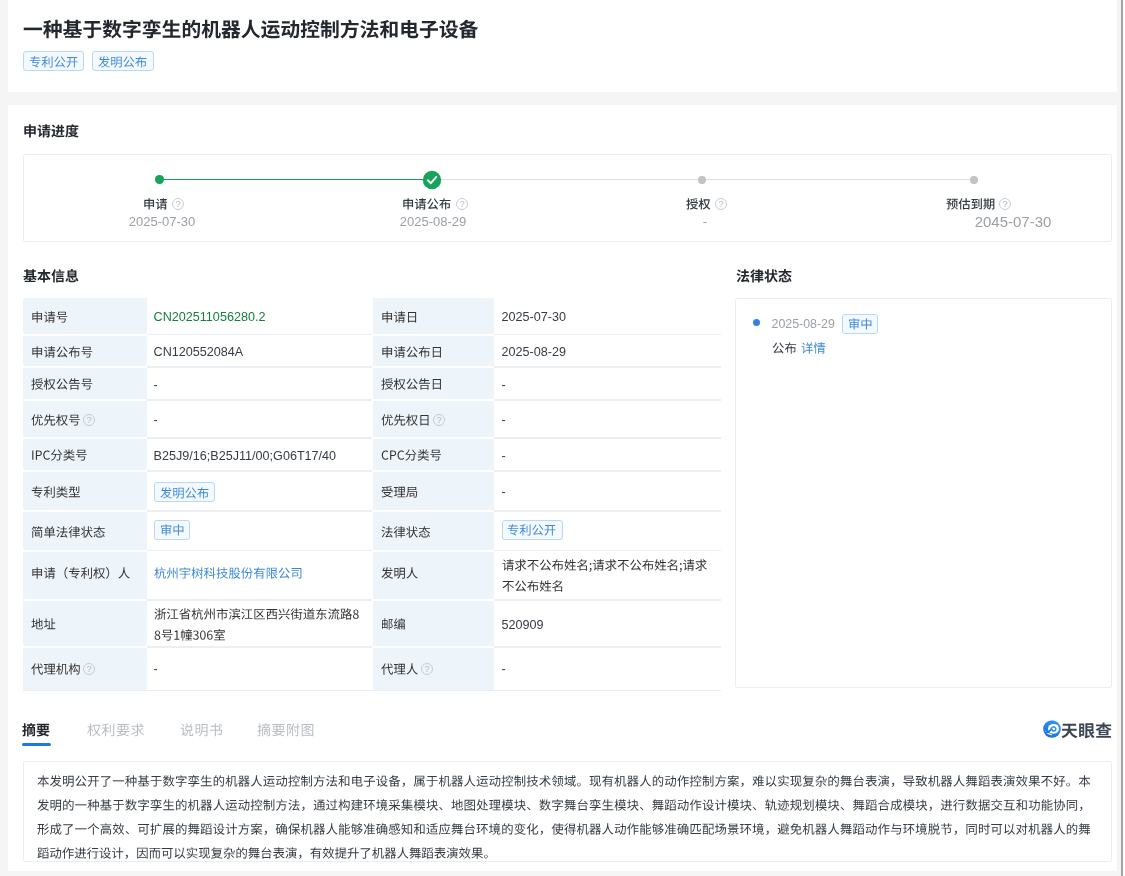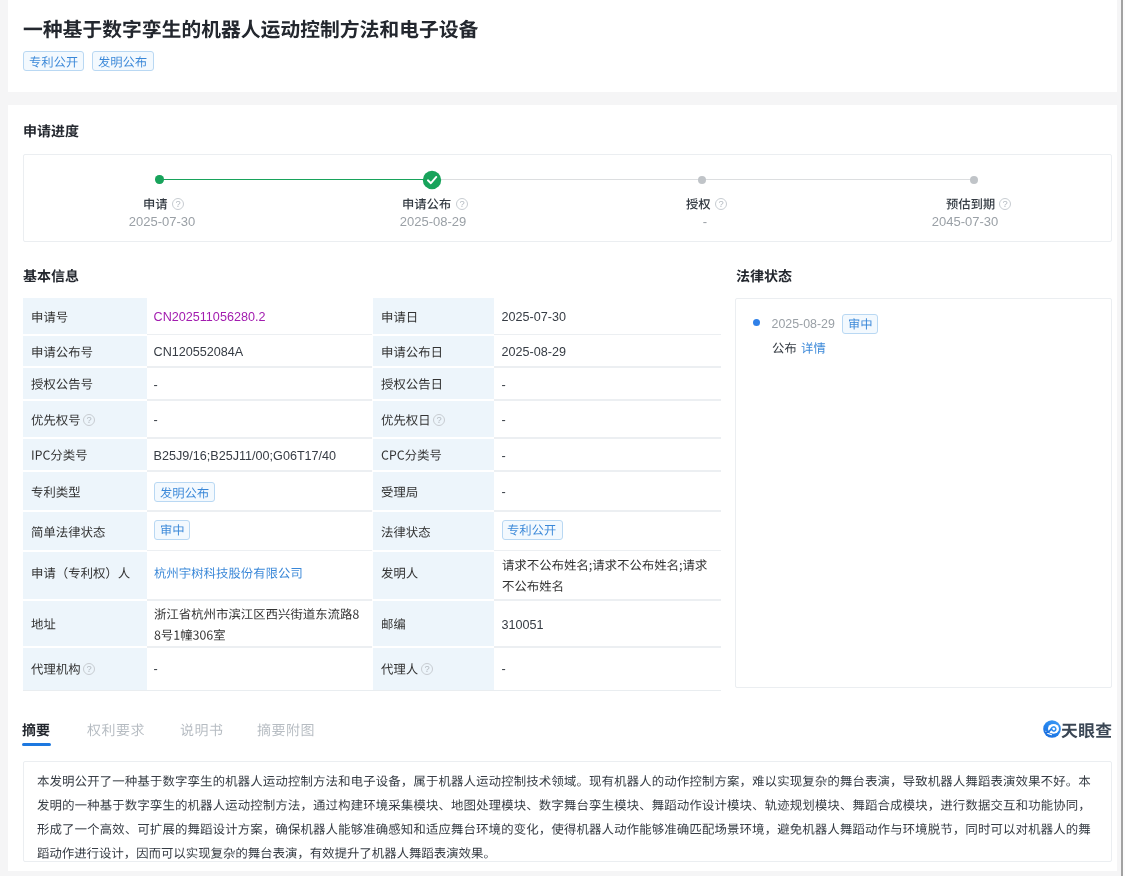--- a/index.html
+++ b/index.html
@@ -350,21 +350,21 @@
       <use href="#qm14" x="0"></use>
       <use href="#qm15" x="1000"></use>
       <use href="#qm16" x="2000"></use>
       <use href="#qm17" x="3000"></use>
     </g>
   </svg>
 <svg style="left:999.2px;top:198.4px" width="12.1" height="12.1">
     <circle cx="6.0" cy="6.0" r="5.5" fill="none" stroke="#c7ccd1" stroke-width="1"></circle>
     <text x="6.0" y="9.2" text-anchor="middle" font-family="Liberation Sans" font-size="9.4" fill="#b3b9c0">?</text>
   </svg>
-<span style="left:965px;top:215.2px;font-size:13.0px;color:#9aa0a6;line-height:13.0px;transform:translateX(-50%);">2045-07-30</span>
+<span style="left:1013px;top:215.2px;font-size:15px;color:#9aa0a6;line-height:13.0px;transform:translateX(-50%);">2045-07-30</span>
 <svg class="ck" style="left:23.0px;top:268.1px" width="58.0" height="17.5">
     <g transform="translate(0,13.16) scale(0.014000,-0.014000)" fill="#23272e">
       <use href="#qb2" x="0"></use>
       <use href="#qb18" x="1000"></use>
       <use href="#qb19" x="2000"></use>
       <use href="#qb1a" x="3000"></use>
     </g>
   </svg>
 <svg class="ck" style="left:736.0px;top:268.1px" width="58.0" height="17.5">
     <g transform="translate(0,13.16) scale(0.014000,-0.014000)" fill="#23272e">
@@ -413,21 +413,21 @@
 <div style="left:146.6px;top:646.4px;width:225.9px;height:1.3px;background:#eceff2;"></div>
 <div style="left:493.5px;top:646.4px;width:227.5px;height:1.3px;background:#eceff2;"></div>
 <div style="left:23.0px;top:690.0px;width:698.0px;height:1.3px;background:#e9edf0;"></div>
 <svg class="ck" style="left:30.5px;top:309.6px" width="39.2" height="15.5">
     <g transform="translate(0,11.66) scale(0.012400,-0.012400)" fill="#333">
       <use href="#qr1e" x="0"></use>
       <use href="#qr1f" x="1000"></use>
       <use href="#qr1g" x="2000"></use>
     </g>
   </svg>
-<span style="left:153.6px;top:311.0px;font-size:12.6px;color:#a21caf;line-height:12.6px;">CN202511056280.2</span>
+<span style="left:153.6px;top:311.0px;font-size:12.6px;color:#15803d;line-height:12.6px;">CN202511056280.2</span>
 <svg class="ck" style="left:380.5px;top:309.6px" width="39.2" height="15.5">
     <g transform="translate(0,11.66) scale(0.012400,-0.012400)" fill="#333">
       <use href="#qr1e" x="0"></use>
       <use href="#qr1f" x="1000"></use>
       <use href="#qr1h" x="2000"></use>
     </g>
   </svg>
 <span style="left:501.5px;top:311.0px;font-size:12.6px;color:#363c44;line-height:12.6px;">2025-07-30</span>
 <svg class="ck" style="left:30.5px;top:344.6px" width="64.0" height="15.5">
     <g transform="translate(0,11.66) scale(0.012400,-0.012400)" fill="#333">
@@ -680,21 +680,21 @@
       <use href="#qr37" x="4220"></use>
       <use href="#qr38" x="4775"></use>
     </g>
   </svg>
 <svg class="ck" style="left:380.5px;top:617.3px" width="26.8" height="15.5">
     <g transform="translate(0,11.66) scale(0.012400,-0.012400)" fill="#333">
       <use href="#qr39" x="0"></use>
       <use href="#qr3a" x="1000"></use>
     </g>
   </svg>
-<span style="left:501.5px;top:618.8px;font-size:12.6px;color:#363c44;line-height:12.6px;">310051</span>
+<span style="left:501.5px;top:618.8px;font-size:12.6px;color:#363c44;line-height:12.6px;">520909</span>
 <svg class="ck" style="left:30.5px;top:661.8px" width="51.6" height="15.5">
     <g transform="translate(0,11.66) scale(0.012400,-0.012400)" fill="#333">
       <use href="#qr3b" x="0"></use>
       <use href="#qr1u" x="1000"></use>
       <use href="#qr3c" x="2000"></use>
       <use href="#qr3d" x="3000"></use>
     </g>
   </svg>
 <svg style="left:83.0px;top:663.2px" width="12.1" height="12.1">
     <circle cx="6.0" cy="6.0" r="5.5" fill="none" stroke="#c7ccd1" stroke-width="1"></circle>

